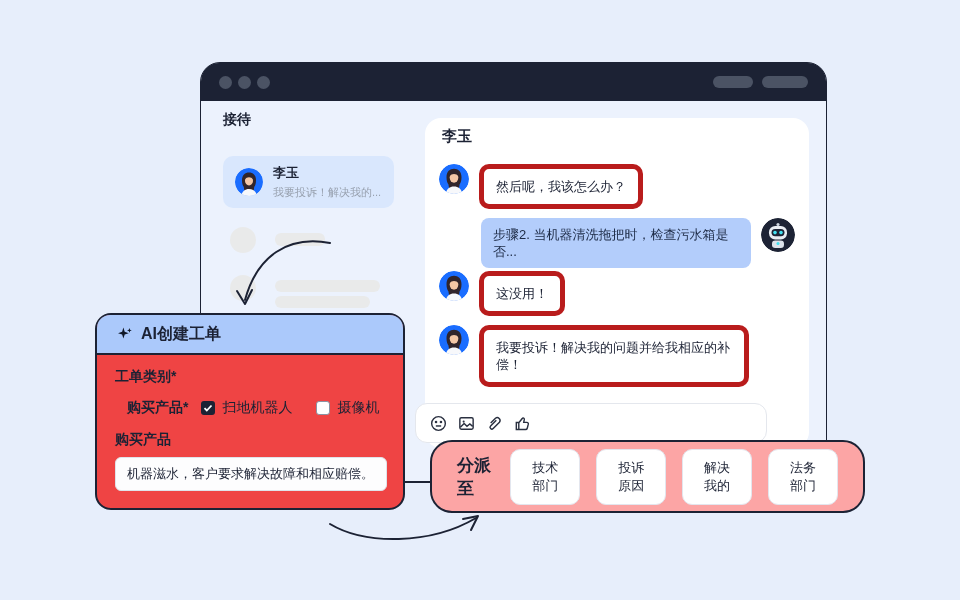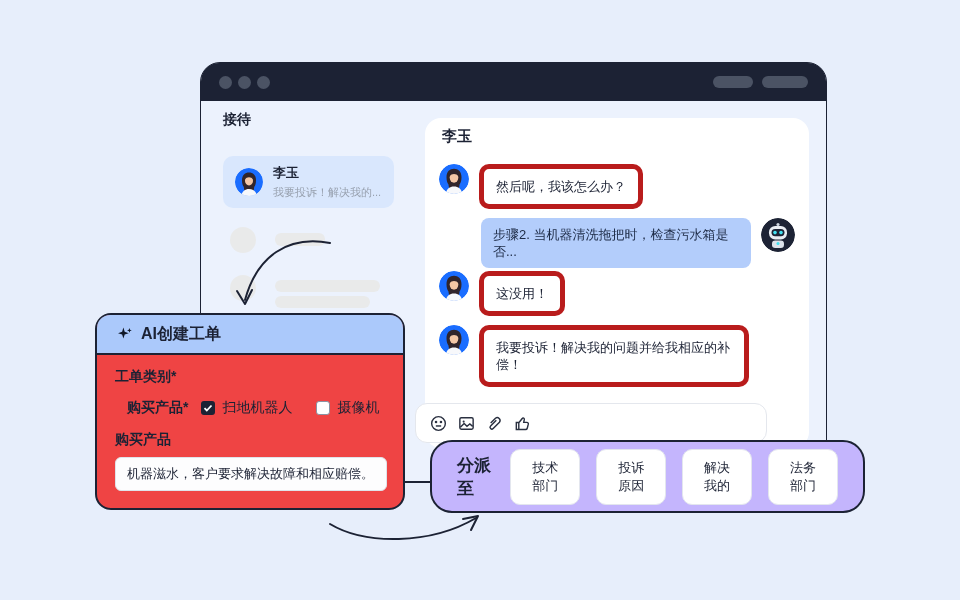--- a/index.html
+++ b/index.html
@@ -102,21 +102,21 @@
   .cbx.off { background:#fff; border:1.5px solid #8a93a3; }
   .f-reason-label { margin-bottom:8px; }
   .f-textarea {
     width:272px; height:34px; background:#fdfdfe; border:1px solid #dfe3ea; border-radius:6px;
     display:flex; align-items:center; padding:0 11px; font-size:13px; white-space:nowrap;
   }
 
   
   .dispatch-card {
     position:absolute; left:430px; top:440px; width:435px; height:73px;
-    background:#c4b5fd; border:2px solid #1c2234; border-radius:22px;
+    background:#fca5a5; border:2px solid #1c2234; border-radius:22px;
     display:flex; align-items:center; gap:16px; padding:0 25px; z-index:20;
   }
   .dispatch-label { font-size:17px; font-weight:bold; }
   .dept-btn {
     background:#fff; border:1px solid #e3e6ee; border-radius:10px;
     padding:9px 15px; font-size:13px; color:#1c2234; cursor:pointer;
     font-family:Liberation Serif, serif;
   }
 
   

